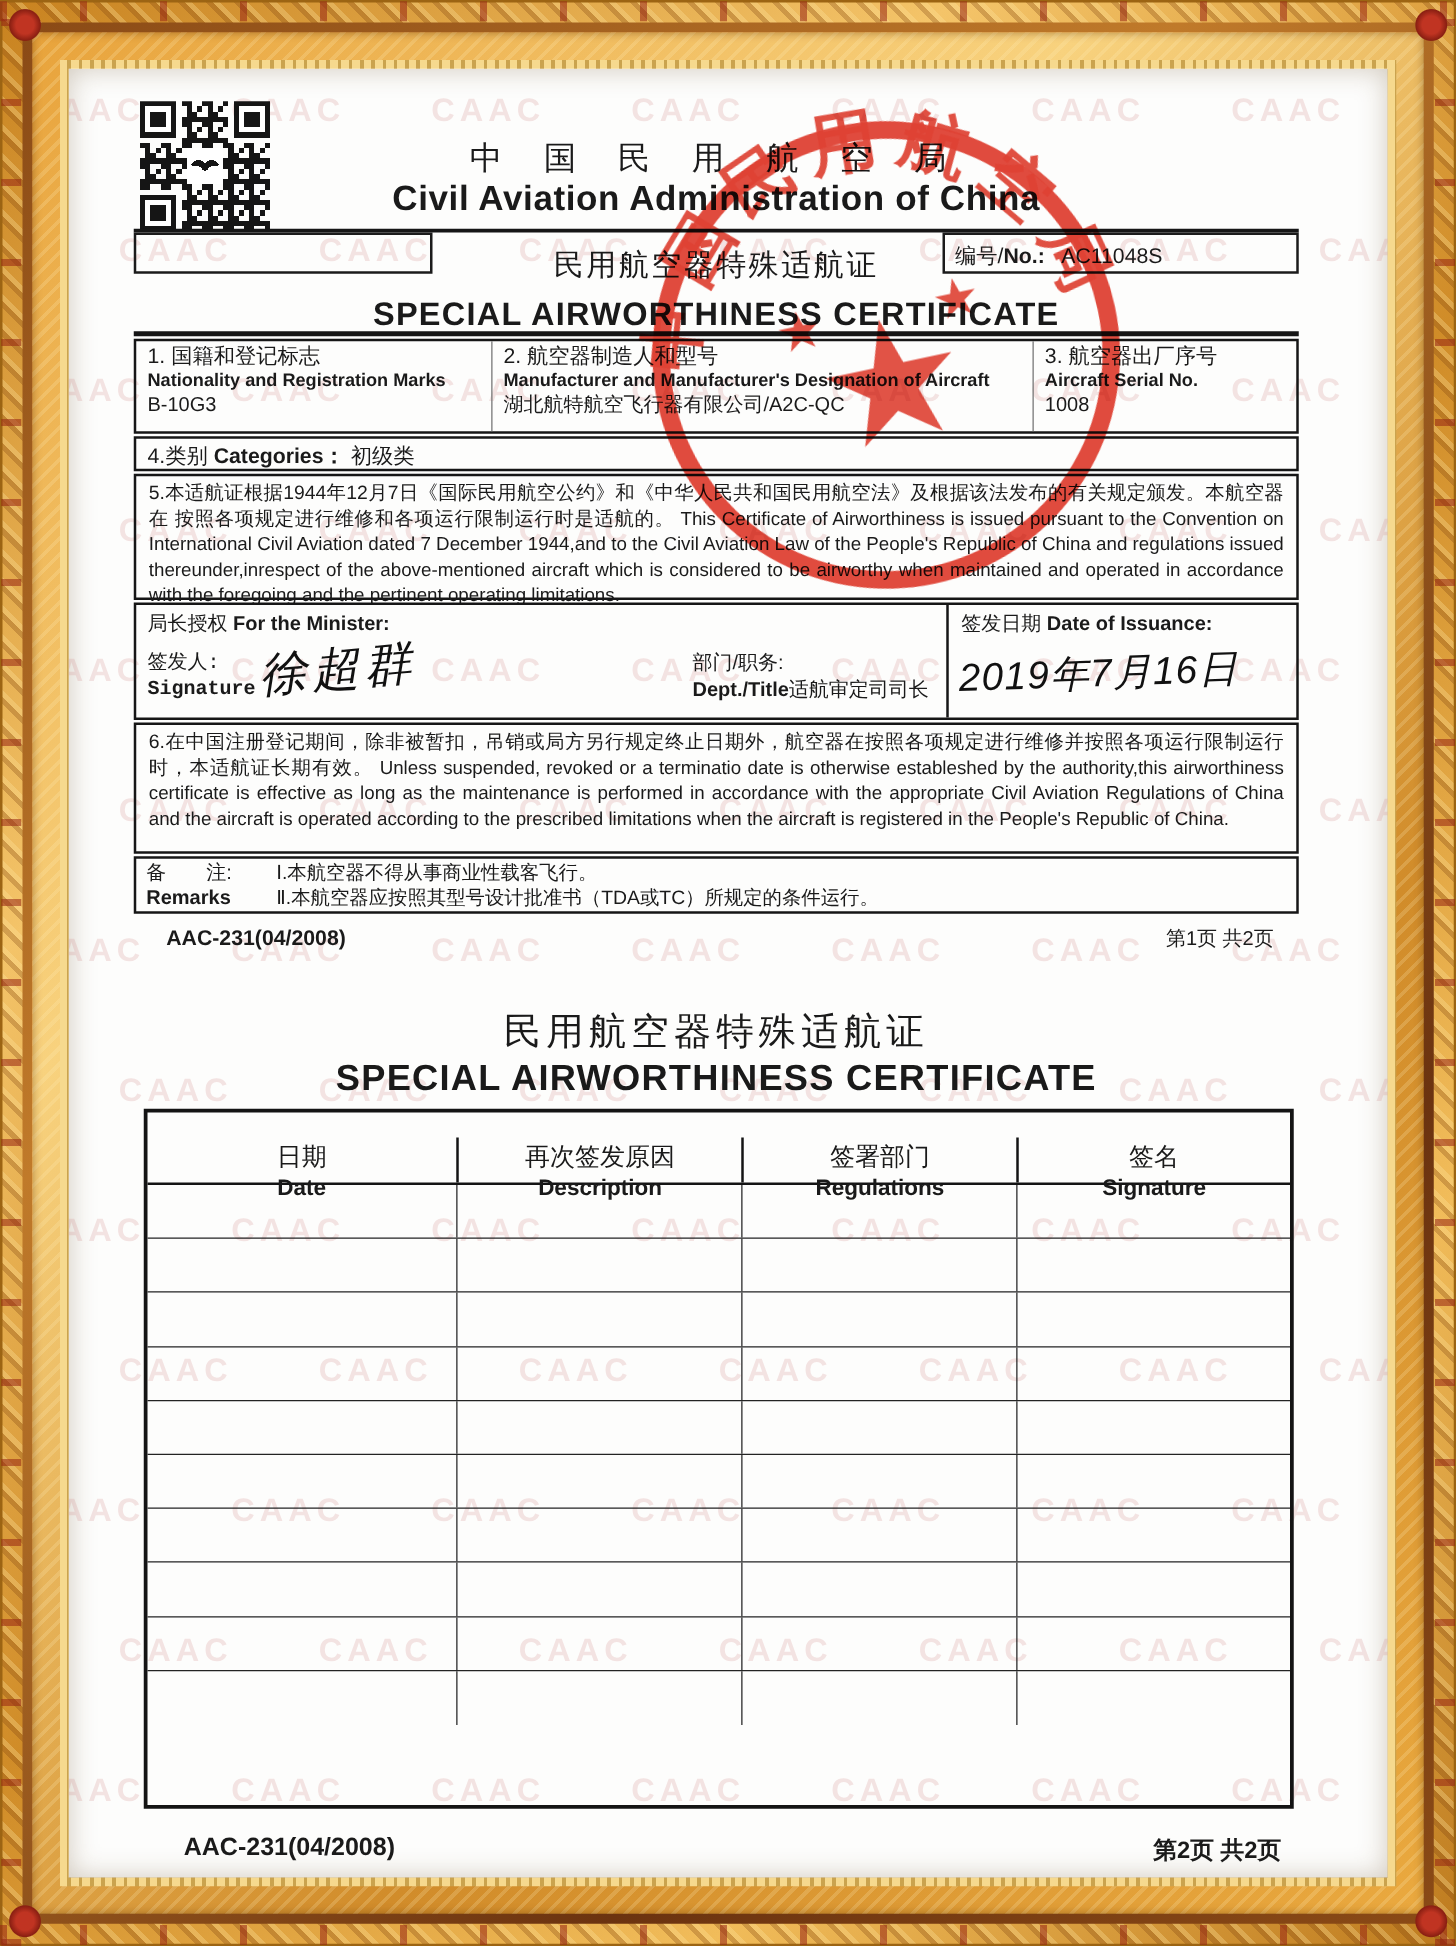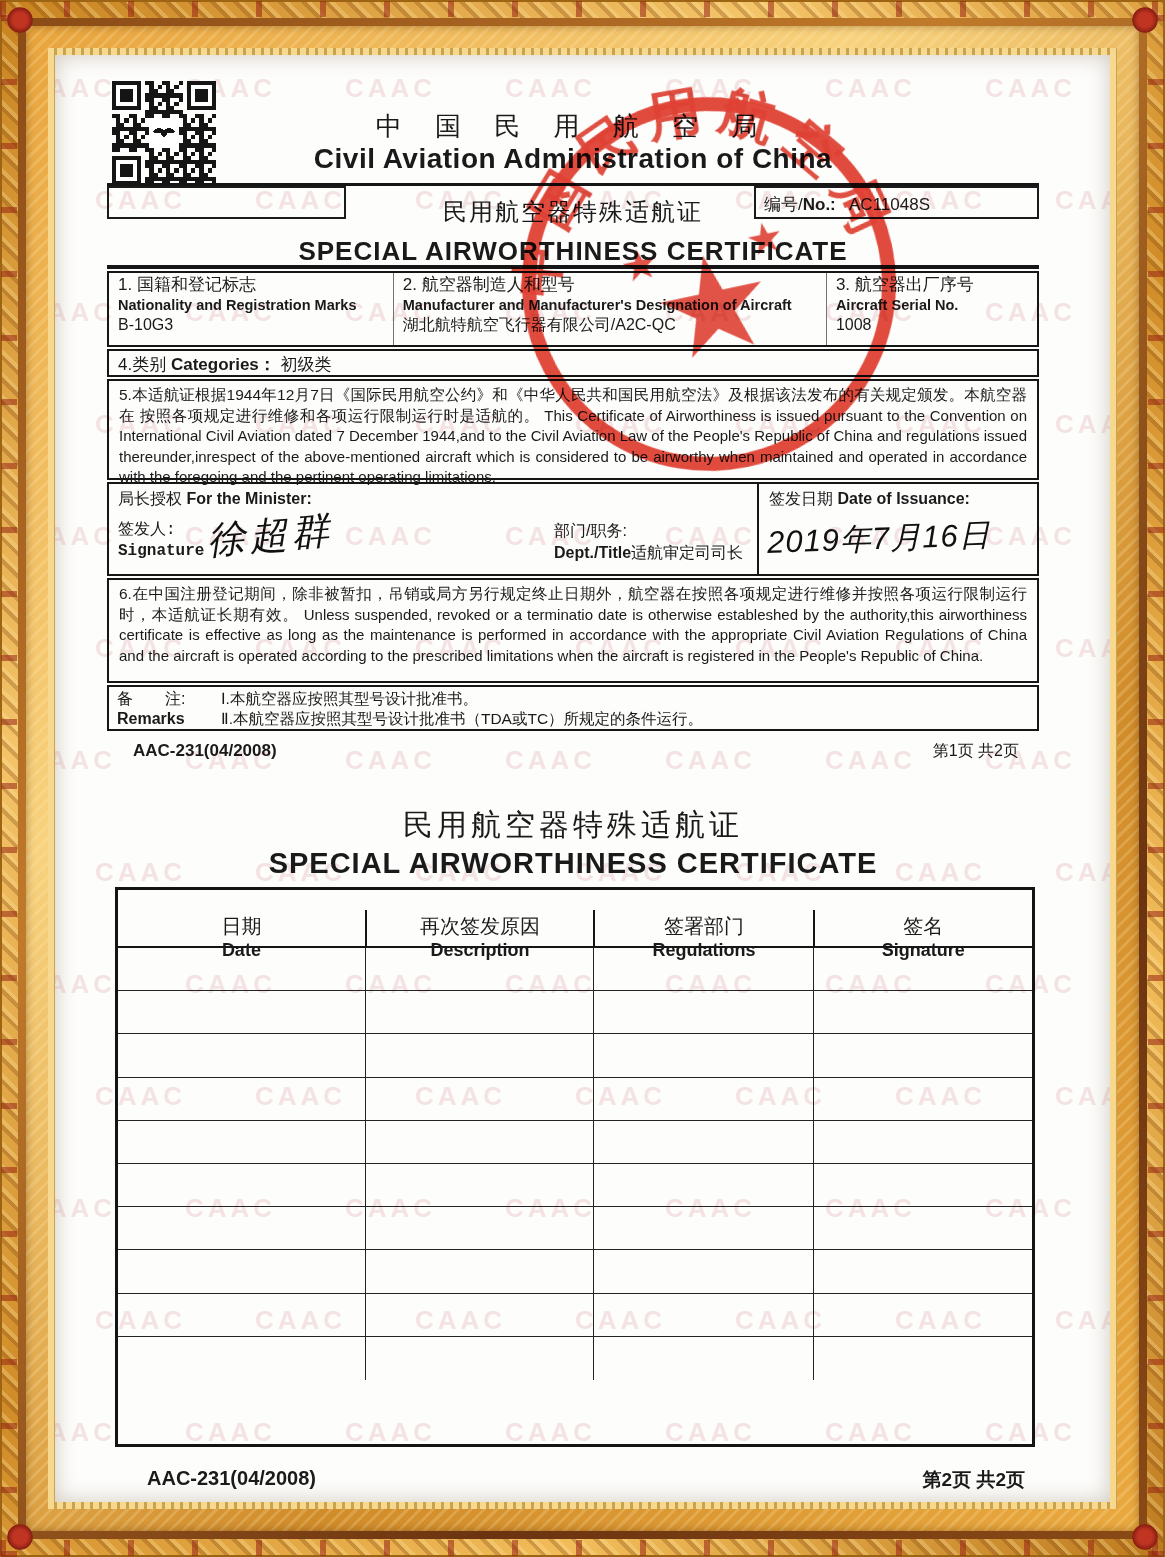--- a/index.html
+++ b/index.html
@@ -548,21 +548,21 @@
             <span>6.在中国注册登记期间，除非被暂扣，吊销或局方另行规定终止日期外，航空器在按照各项规定进行维修并按照各项运行限制运行时，本适航证长期有效。</span>
             <span class="clause-en">Unless suspended, revoked or a terminatio date is otherwise estableshed by the authority,this airworthiness certificate is effective as long as the maintenance is performed in accordance with the appropriate Civil Aviation Regulations of China and the aircraft is operated according to the prescribed limitations when the aircraft is registered in the People's Republic of China.</span>
           </div>
 
           <div class="sec rem-box">
             <div class="rem-label">
               <div>备　　注:</div>
               <div class="b">Remarks</div>
             </div>
             <div class="rem-lines">
-              <div>Ⅰ.本航空器应按照其型号设计批准书。</div>
+              <div>Ⅰ.本航空器不得从事商业性载客飞行。</div>
               <div>Ⅱ.本航空器应按照其型号设计批准书（TDA或TC）所规定的条件运行。</div>
             </div>
           </div>
 
           <div class="abs footer1" style="left:0;width:100%;">
             <span class="code">AAC-231(04/2008)</span>
             <span class="pg">第1页 共2页</span>
           </div>
 
           <div class="abs ctr p2-title-cn">民用航空器特殊适航证</div>

